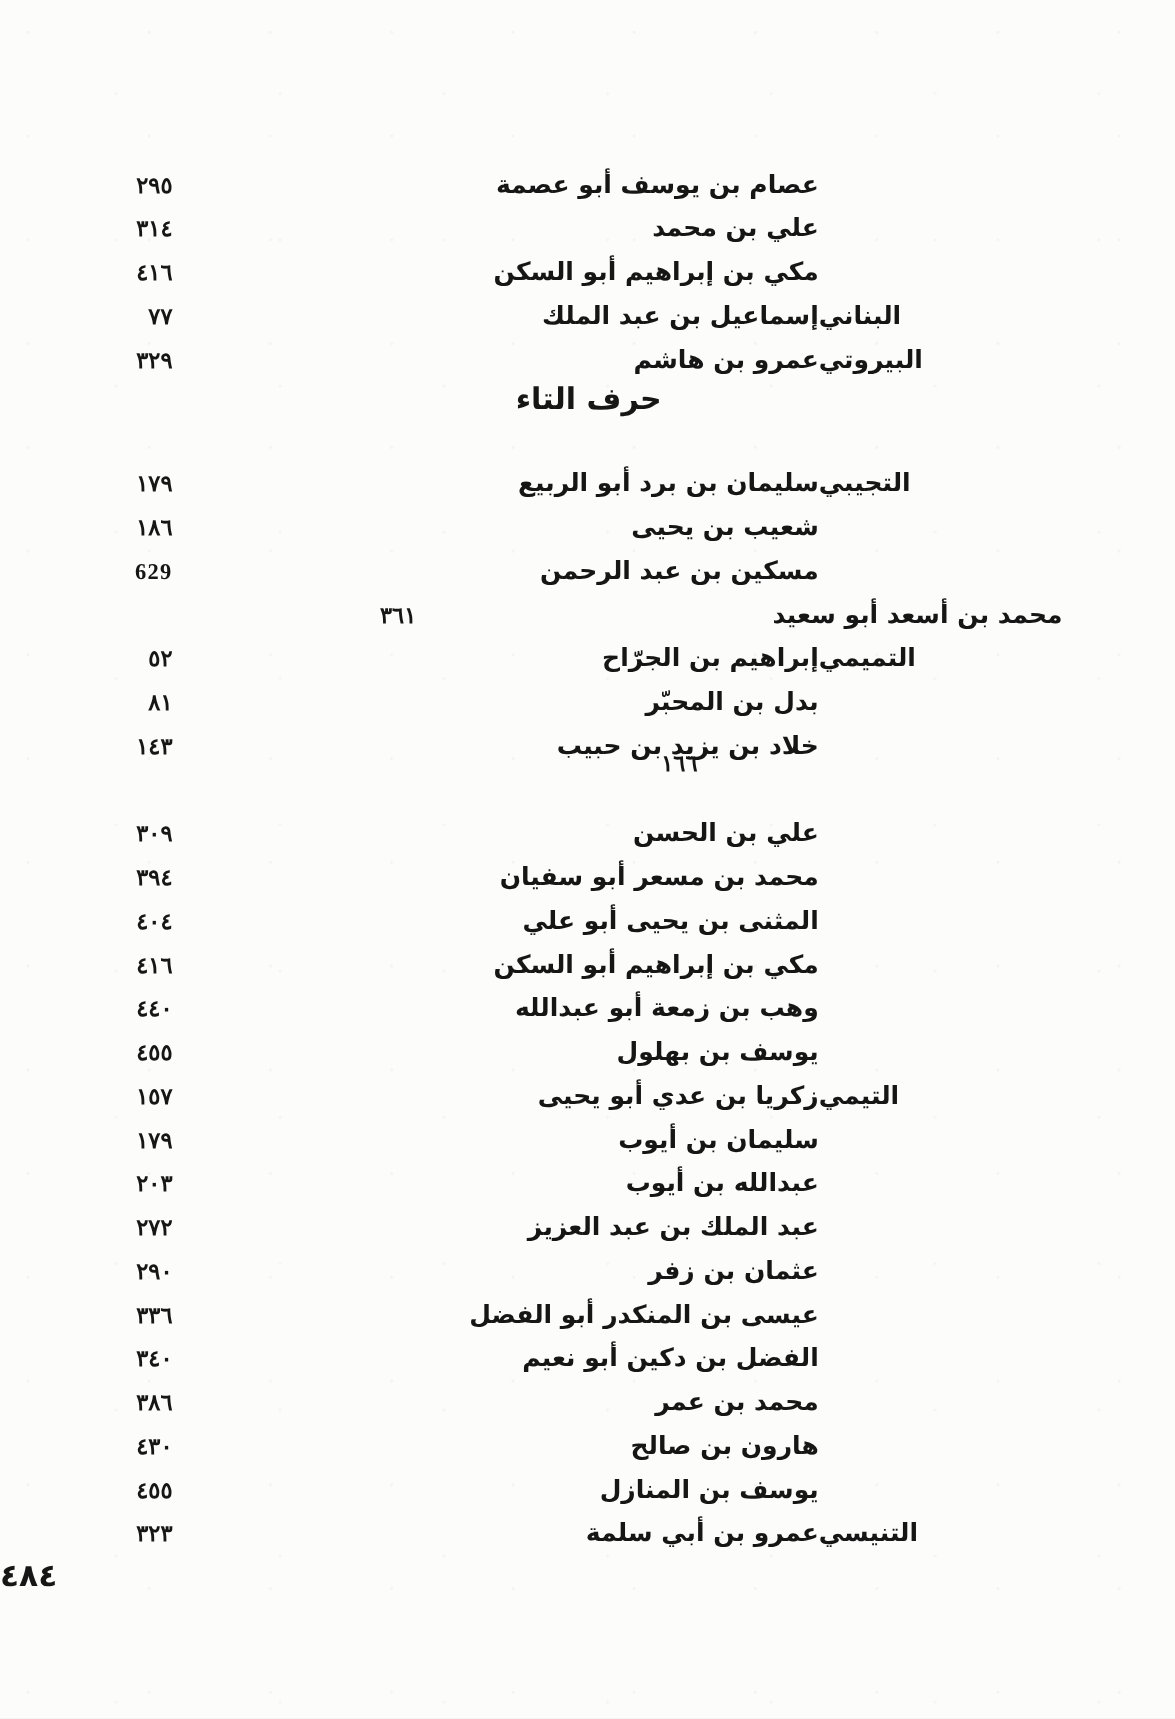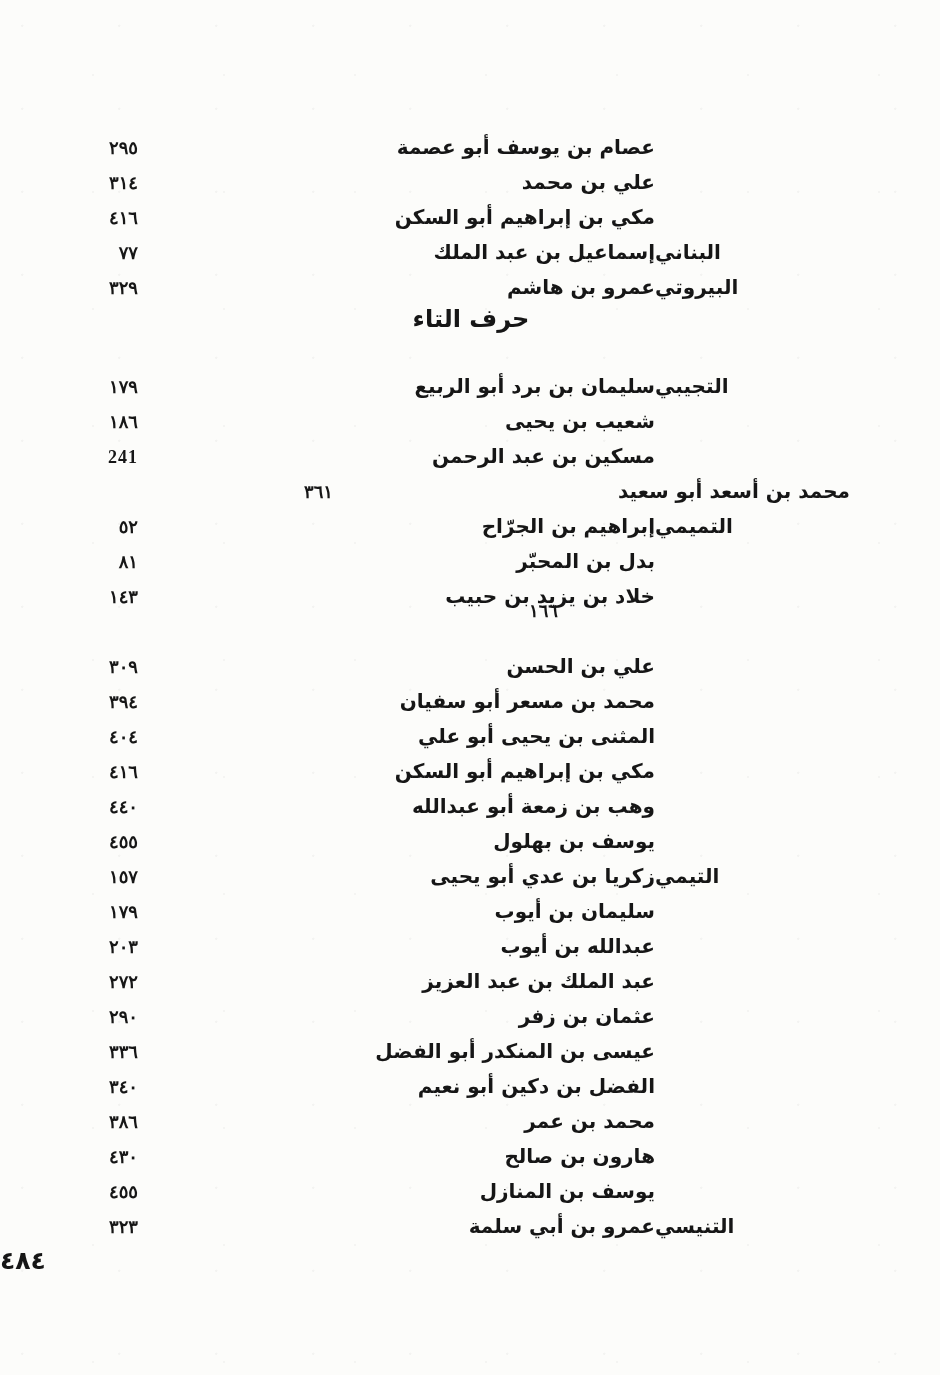--- a/index.html
+++ b/index.html
@@ -130,21 +130,21 @@
 
         <div class="row">
           <span class="cell nisba"></span>
           <span class="cell name">شعيب بن يحيى</span>
           <span class="cell pagenum-cell"><span class="pagenum">١٨٦</span></span>
         </div>
 
         <div class="row">
           <span class="cell nisba"></span>
           <span class="cell name">مسكين بن عبد الرحمن</span>
-          <span class="cell pagenum-cell"><span class="pagenum">241</span></span>
+          <span class="cell pagenum-cell"><span class="pagenum">629</span></span>
         </div>
 
         <div class="row">
           <span class="cell name">محمد بن أسعد أبو سعيد</span>
           <span class="cell pagenum-cell"><span class="pagenum">٣٦١</span></span>
         </div>
 
         <div class="row">
           <span class="cell nisba">التميمي</span>
           <span class="cell name">إبراهيم بن الجرّاح</span>

